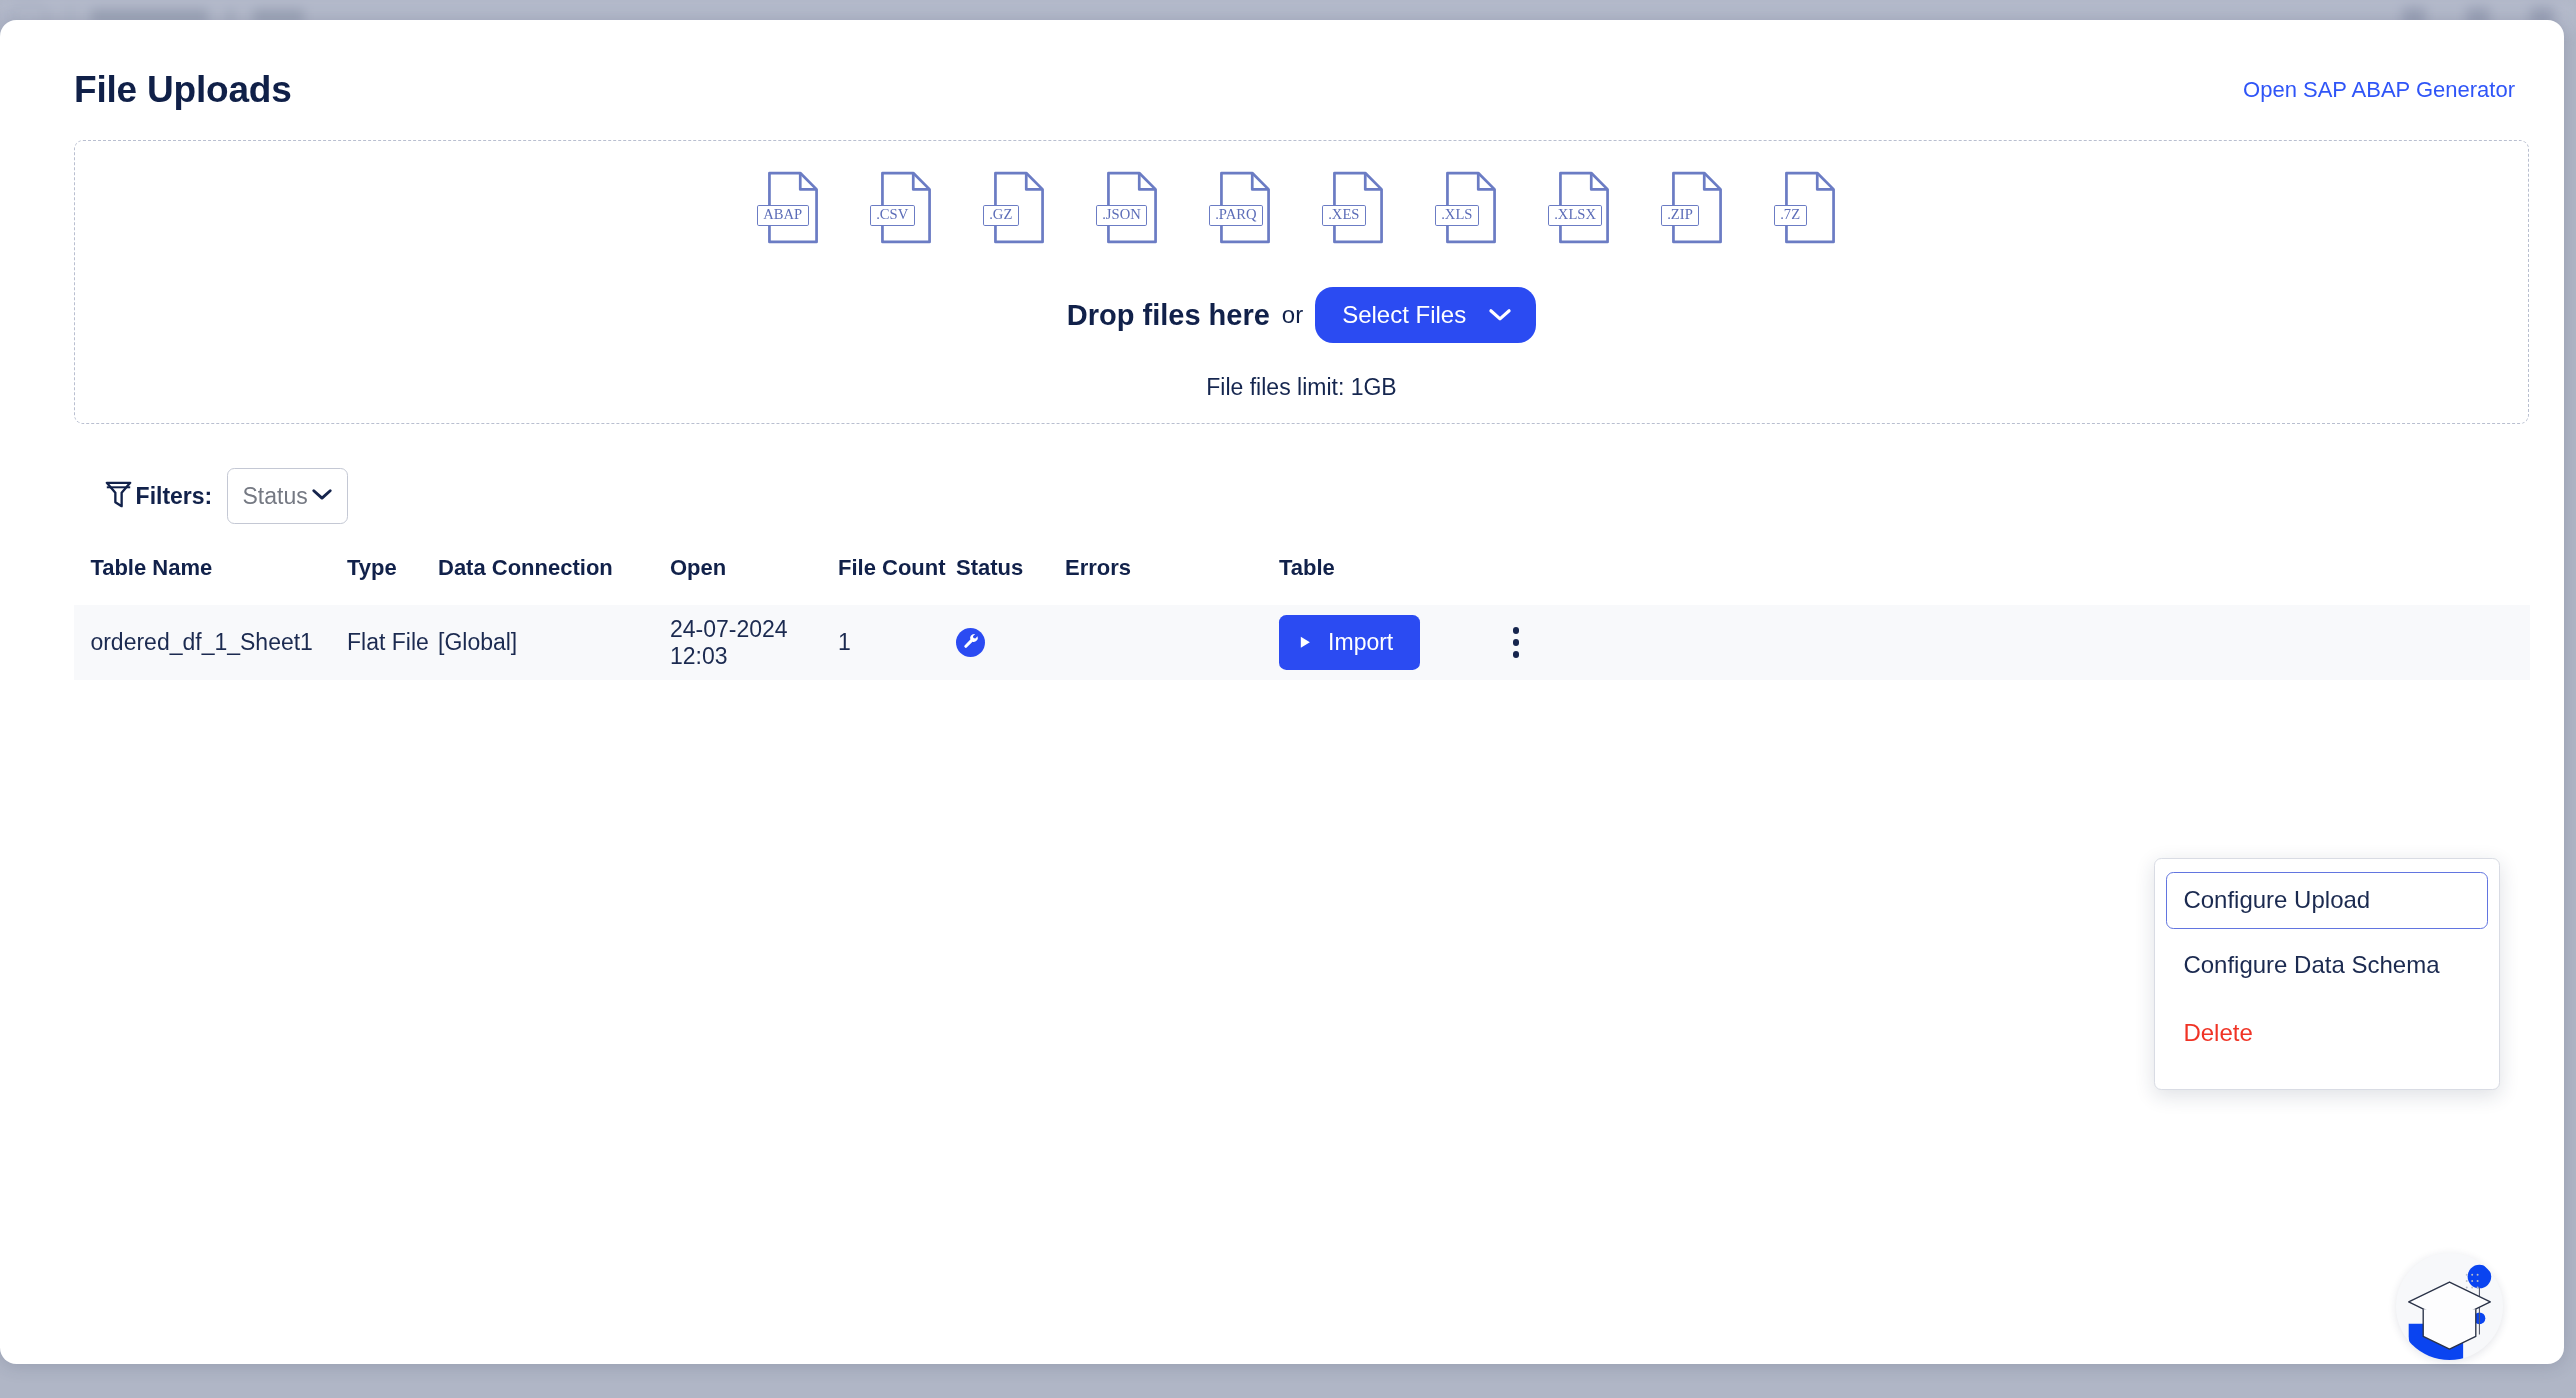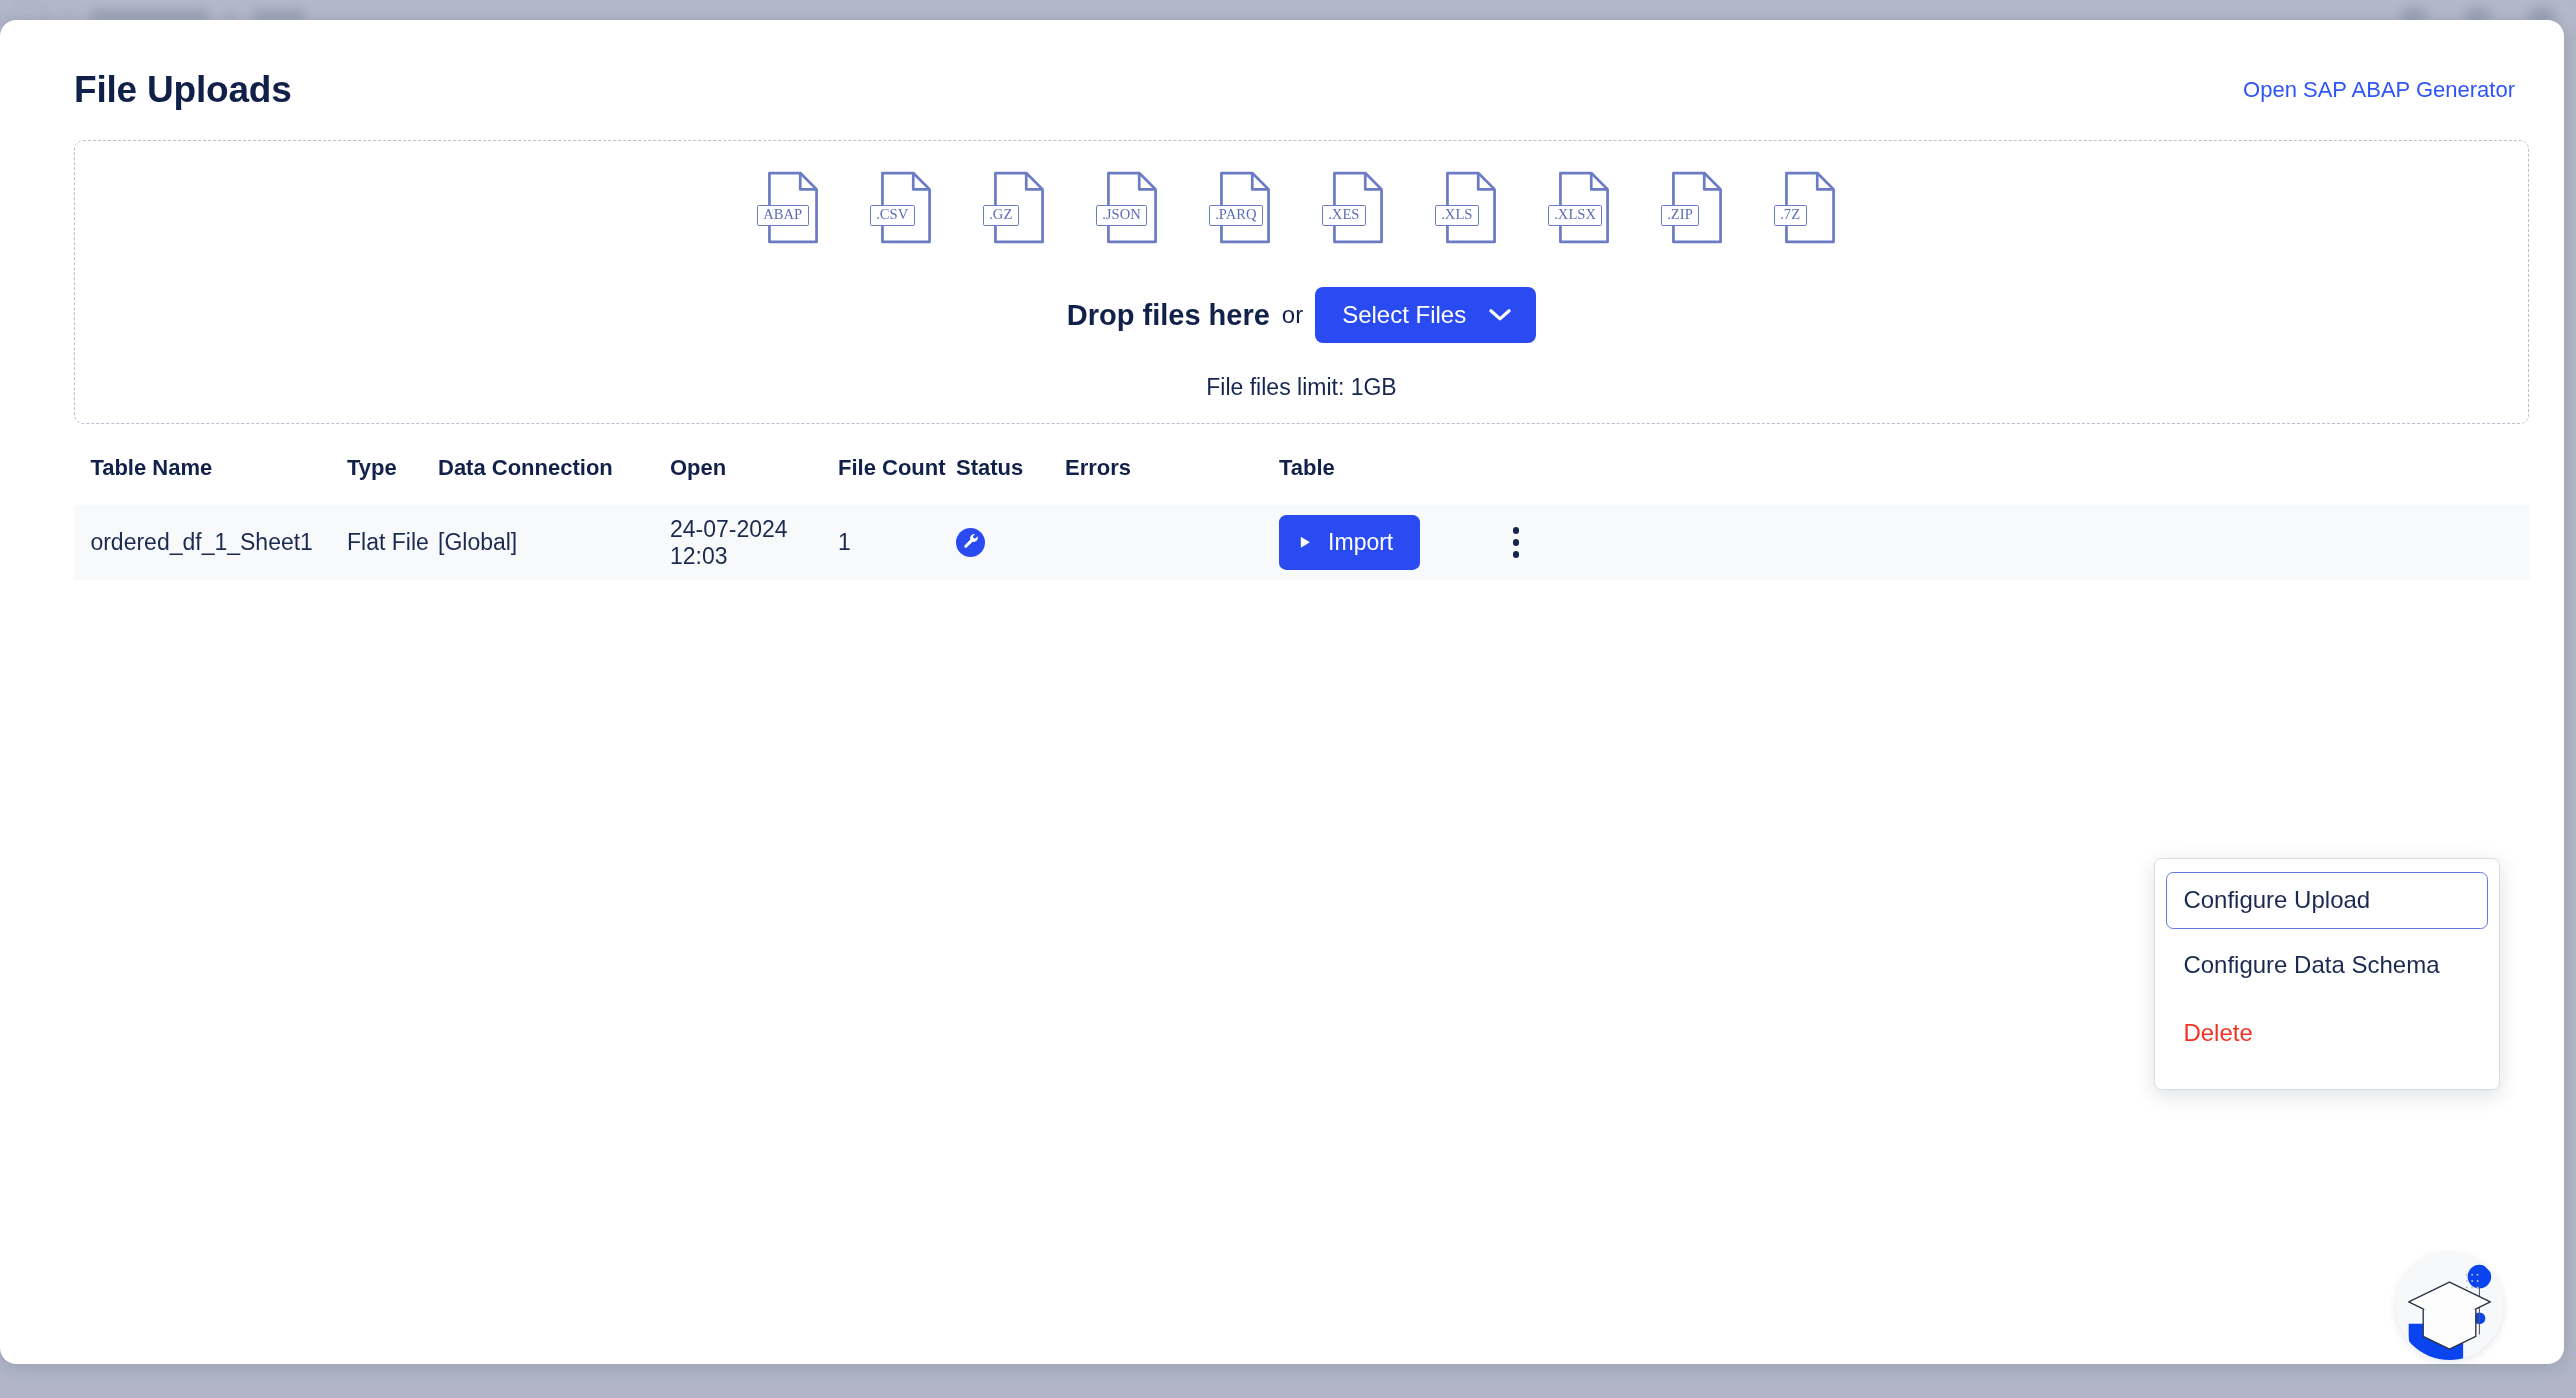--- a/index.html
+++ b/index.html
@@ -148,21 +148,21 @@
     color: #11214a;
   }
   .drop-or {
     font-size: 24px;
     color: #11214a;
   }
   .btn-select {
     background: #2b4bf2;
     color: #fff;
     border: none;
-    border-radius: 8px;
+    border-radius: 18px;
     height: 56px;
     padding: 0 24px 0 27px;
     font-size: 24px;
     font-family: "Liberation Sans", sans-serif;
     display: inline-flex;
     align-items: center;
     gap: 22px;
     cursor: pointer;
   }
   .limit-text {
@@ -450,20 +450,37 @@
               <path d="M3 3 L13 12 L23 3" fill="none" stroke="#fff" stroke-width="3.4" stroke-linecap="round" stroke-linejoin="round"></path>
             </svg>
         </span>
       </button>
     </div>
 
     <div class="limit-text">File files limit: 1GB</div>
   </div>
 
 
+  <div class="filter-bar">
+    <span class="filter-icon">
+      <svg width="27" height="31" viewBox="0 0 30 34">
+          <path d="M2 4 h26 l-9.5 11 v15 l-7 -4.5 v-10.5 z" fill="none" stroke="#11214a" stroke-width="2.6" stroke-linejoin="round"></path>
+          <path d="M2 9 h26" stroke="#11214a" stroke-width="2.2"></path>
+        </svg>
+    </span>
+    <span class="filter-label">Filters:</span>
+    <div class="select-status">
+      <span class="ph">Status</span>
+      <span>
+        <svg width="22" height="13.7" viewBox="0 0 24 15">
+            <path d="M3 3 L12 11 L21 3" fill="none" stroke="#16254d" stroke-width="3.2" stroke-linecap="round" stroke-linejoin="round"></path>
+          </svg>
+      </span>
+    </div>
+  </div>
 
   <table class="tbl">
     <thead>
       <tr>
         <th class="col-name">Table Name</th>
         <th class="col-type">Type</th>
         <th class="col-conn">Data Connection</th>
         <th class="col-date">Open</th>
         <th class="col-count">File Count</th>
         <th class="col-status">Status</th>

